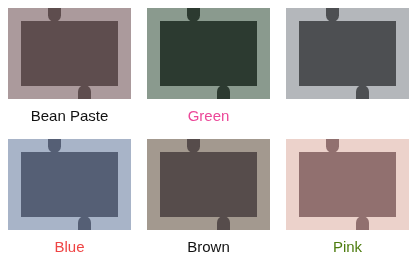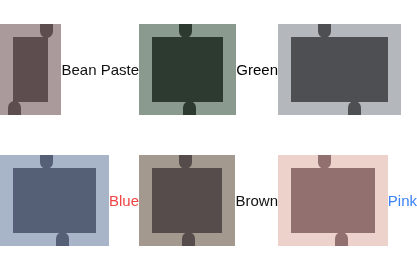--- a/index.html
+++ b/index.html
@@ -18,20 +18,21 @@
     width: 417px;
     height: 263px;
     display: grid;
     grid-template-columns: 139px 139px 139px;
     grid-template-rows: 131px 131px;
   }
 
   .swatch-cell {
     position: relative;
     display: flex;
+    flex-direction: column;
     align-items: center;
   }
 
   
   .chip {
     position: relative;
     width: 123px;
     height: 91px;
     margin-top: 8px;
   }
@@ -93,21 +94,21 @@
     <div class="swatch-label" style="color: rgb(17, 17, 17);">Bean Paste</div>
   </div>
 
   <div class="swatch-cell">
     <div class="chip">
       <div class="chip-outer" style="background-color: rgb(138, 154, 142);"></div>
       <div class="notch notch-top" style="background-color: rgb(44, 58, 48);"></div>
       <div class="notch notch-bottom" style="background-color: rgb(44, 58, 48);"></div>
       <div class="chip-inner" style="background-color: rgb(44, 58, 48);"></div>
     </div>
-    <div class="swatch-label" style="color: #000000;">Green</div>
+    <div class="swatch-label" style="color: #ec4899;">Green</div>
   </div>
 
   <div class="swatch-cell">
     <div class="chip">
       <div class="chip-outer" style="background-color: rgb(180, 183, 187);"></div>
       <div class="notch notch-top" style="background-color: rgb(77, 79, 82);"></div>
       <div class="notch notch-bottom" style="background-color: rgb(77, 79, 82);"></div>
       <div class="chip-inner" style="background-color: rgb(77, 79, 82);"></div>
     </div>
   </div>
@@ -132,16 +133,16 @@
     <div class="swatch-label" style="color: rgb(17, 17, 17);">Brown</div>
   </div>
 
   <div class="swatch-cell">
     <div class="chip">
       <div class="chip-outer" style="background-color: rgb(236, 210, 203);"></div>
       <div class="notch notch-top" style="background-color: rgb(145, 112, 111);"></div>
       <div class="notch notch-bottom" style="background-color: rgb(145, 112, 111);"></div>
       <div class="chip-inner" style="background-color: rgb(145, 112, 111);"></div>
     </div>
-    <div class="swatch-label" style="color: #3b82f6;">Pink</div>
+    <div class="swatch-label" style="color: #4d7c0f;">Pink</div>
   </div>
 
 </div>
 
 </body></html>

